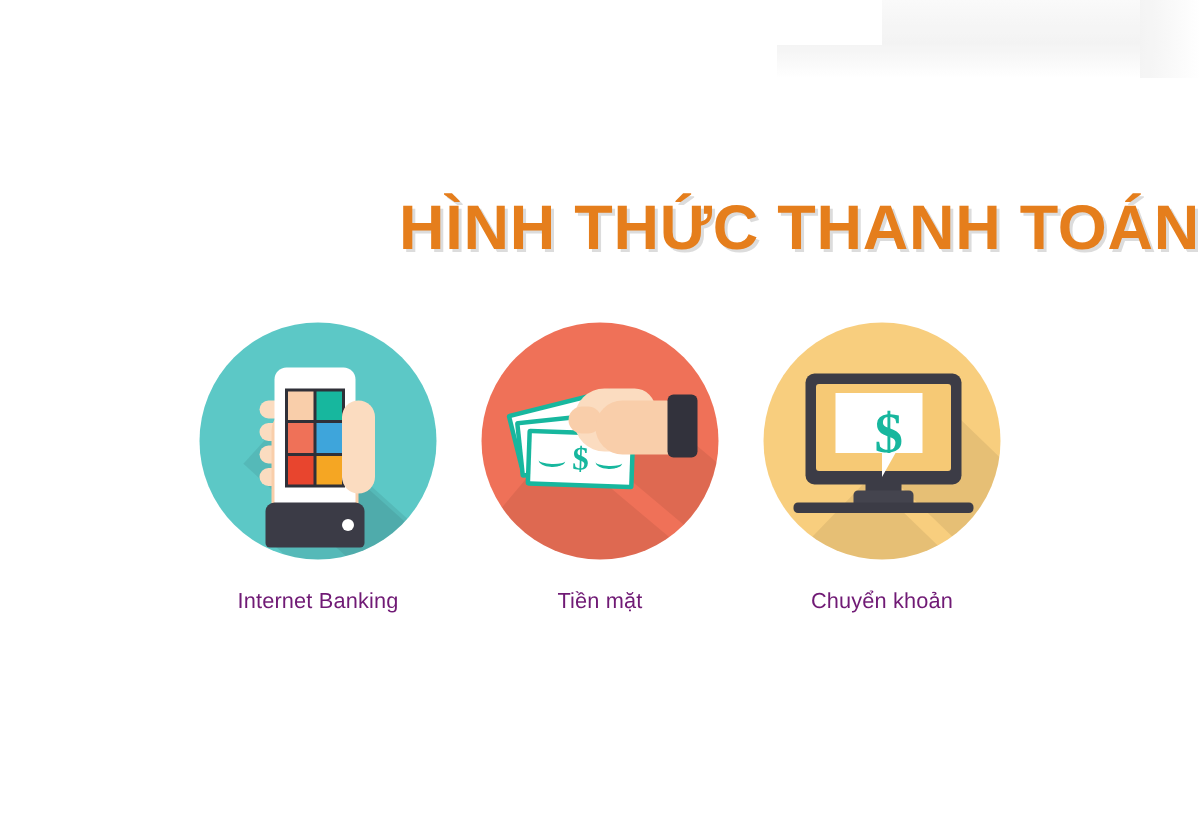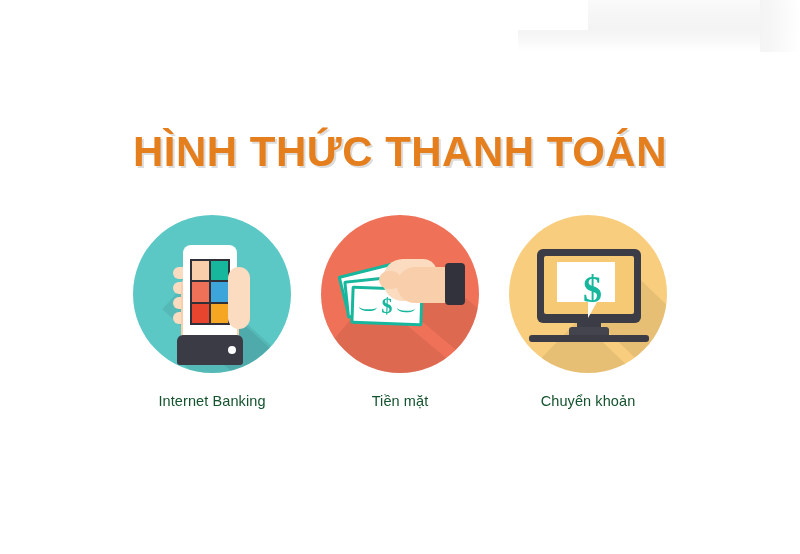--- a/index.html
+++ b/index.html
@@ -40,21 +40,21 @@
     width: 40px; height: 100%;
     background: linear-gradient(90deg, rgba(242,242,242,.9), #ffffff);
   }
 
   
   #title {
     position: absolute;
     top: 128px;
     left: 0;
     width: 800px;
-    text-align: center;
+    text-align: right;
     font-size: 42px;
     font-weight: bold;
     letter-spacing: .5px;
     color: #E57E1C;
     text-shadow: 2px 2px 0 rgba(140,140,140,.30);
     white-space: nowrap;
   }
 
   
   #items {
@@ -91,21 +91,21 @@
   }
   .ls {
     position: absolute;
     background: rgba(0,0,0,.07);
     transform-origin: 0 0;
   }
 
   .label {
     margin-top: 20px;
     font-size: 14.5px;
-    color: #14532d;
+    color: #701a75;
     white-space: nowrap;
     letter-spacing: .1px;
   }
 
   
   .i1-sleeve {
     position: absolute;
     left: 44px; top: 120px;
     width: 66px; height: 30px;
     background: #3B3B46;

